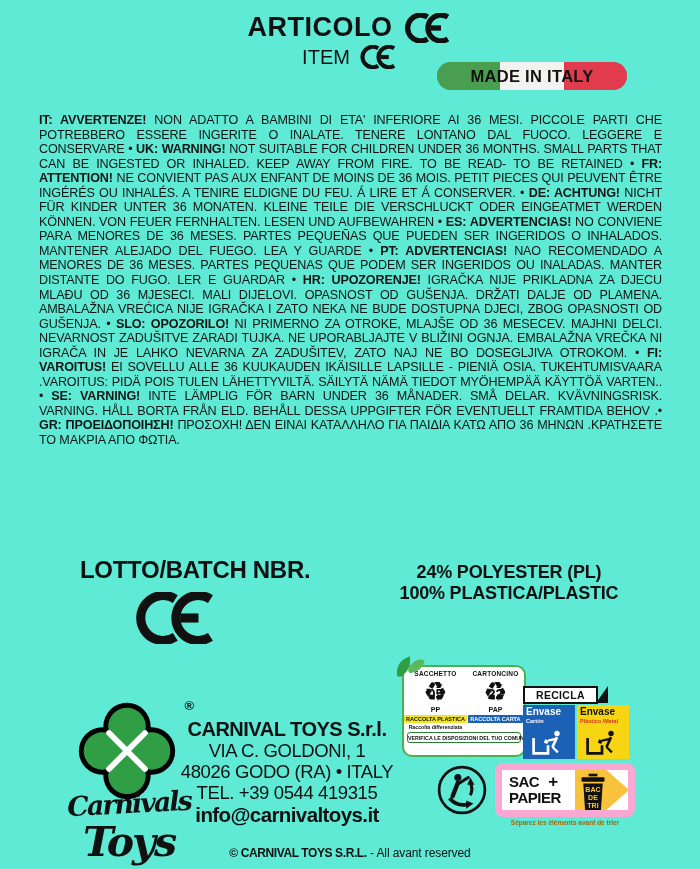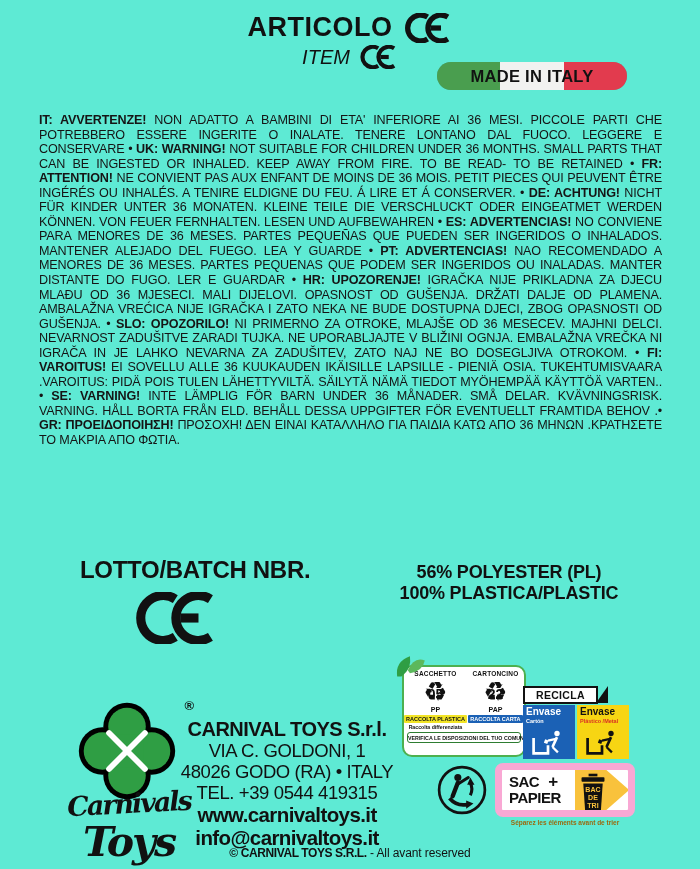--- a/index.html
+++ b/index.html
@@ -3,21 +3,21 @@
 <meta charset="utf-8">
 <style>
   html,body{margin:0;padding:0;background:#fff;}
   .page{position:relative;width:700px;height:869px;background:#5eead4;overflow:hidden;
         font-family:"Liberation Sans",sans-serif;color:#111;}
 
   
   .title-row{position:absolute;top:12px;left:0;width:700px;display:flex;justify-content:center;align-items:center;gap:10px;}
   .articolo{font-size:27px;font-weight:bold;letter-spacing:0.5px;}
   .item-row{position:absolute;top:45px;left:0;width:700px;display:flex;justify-content:center;align-items:center;gap:9px;}
-  .item{font-size:20px;font-style:italic;}
+  .item{font-size:20px;}
   .ce{display:block;}
   .ce-sm{width:50px;height:30px;}
   .ce-xs{width:39px;height:24px;}
   .ce-lg{position:absolute;left:133px;top:592px;width:86px;height:52px;}
 
   .miy{position:absolute;left:437px;top:62px;width:190px;height:28px;border-radius:14px;overflow:hidden;display:flex;box-shadow:inset 0 0 0 1px rgba(0,0,0,.25);}
   .stripe{flex:1;height:100%;}
   .st-green{background:#4a9e4f;}
   .st-white{background:#f2f2f0;}
   .st-red{background:#e23b4e;}
@@ -135,21 +135,21 @@
   <div class="warnings"><b>IT: AVVERTENZE!</b><span> NON ADATTO A BAMBINI DI ETA' INFERIORE AI 36 MESI. PICCOLE PARTI CHE POTREBBERO ESSERE INGERITE O INALATE. TENERE LONTANO DAL FUOCO. LEGGERE E CONSERVARE • </span><b>UK: WARNING!</b><span> NOT SUITABLE FOR CHILDREN UNDER 36 MONTHS. SMALL PARTS THAT CAN BE INGESTED OR INHALED. KEEP AWAY FROM FIRE. TO BE READ- TO BE RETAINED • </span><b>FR: ATTENTION!</b><span> NE CONVIENT PAS AUX ENFANT DE MOINS DE 36 MOIS. PETIT PIECES QUI PEUVENT ÊTRE INGÉRÉS OU INHALÉS. A TENIRE ELDIGNE DU FEU. Á LIRE ET Á CONSERVER. • </span><b>DE: ACHTUNG!</b><span> NICHT FÜR KINDER UNTER 36 MONATEN. KLEINE TEILE DIE VERSCHLUCKT ODER EINGEATMET WERDEN KÖNNEN. VON FEUER FERNHALTEN. LESEN UND AUFBEWAHREN • </span><b>ES: ADVERTENCIAS!</b><span> NO CONVIENE PARA MENORES DE 36 MESES. PARTES PEQUEÑAS QUE PUEDEN SER INGERIDOS O INHALADOS. MANTENER ALEJADO DEL FUEGO. LEA Y GUARDE • </span><b>PT: ADVERTENCIAS!</b><span> NAO RECOMENDADO A MENORES DE 36 MESES. PARTES PEQUENAS QUE PODEM SER INGERIDOS OU INALADAS. MANTER DISTANTE DO FUGO. LER E GUARDAR • </span><b>HR: UPOZORENJE!</b><span> IGRAČKA NIJE PRIKLADNA ZA DJECU MLAĐU OD 36 MJESECI. MALI DIJELOVI. OPASNOST OD GUŠENJA. DRŽATI DALJE OD PLAMENA. AMBALAŽNA VREĆICA NIJE IGRAČKA I ZATO NEKA NE BUDE DOSTUPNA DJECI, ZBOG OPASNOSTI OD GUŠENJA. • </span><b>SLO: OPOZORILO!</b><span> NI PRIMERNO ZA OTROKE, MLAJŠE OD 36 MESECEV. MAJHNI DELCI. NEVARNOST ZADUŠITVE ZARADI TUJKA. NE UPORABLJAJTE V BLIŽINI OGNJA. EMBALAŽNA VREČKA NI IGRAČA IN JE LAHKO NEVARNA ZA ZADUŠITEV, ZATO NAJ NE BO DOSEGLJIVA OTROKOM. • </span><b>FI: VAROITUS!</b><span> EI SOVELLU ALLE 36 KUUKAUDEN IKÄISILLE LAPSILLE - PIENIÄ OSIA. TUKEHTUMISVAARA .VAROITUS: PIDÄ POIS TULEN LÄHETTYVILTÄ. SÄILYTÄ NÄMÄ TIEDOT MYÖHEMPÄÄ KÄYTTÖÄ VARTEN.. • </span><b>SE: VARNING!</b><span> INTE LÄMPLIG FÖR BARN UNDER 36 MÅNADER. SMÅ DELAR. KVÄVNINGSRISK. VARNING. HÅLL BORTA FRÅN ELD. BEHÅLL DESSA UPPGIFTER FÖR EVENTUELLT FRAMTIDA BEHOV .• </span><b>GR: ΠΡΟΕΙΔΟΠΟΙΗΣΗ!</b><span> ΠΡΟΣΟΧΗ! ΔΕΝ ΕΙΝΑΙ ΚΑΤΑΛΛΗΛΟ ΓΙΑ ΠΑΙΔΙΑ ΚΑΤΩ ΑΠΟ 36 ΜΗΝΩΝ .ΚΡΑΤΗΣΕΤΕ ΤΟ ΜΑΚΡΙΑ ΑΠΟ ΦΩΤΙΑ.</span></div>
 
   <div class="lotto">LOTTO/BATCH NBR.</div>
   <svg class="ce ce-lg" viewBox="0 0 122 74">
     <path d="M60 10 A32 32 0 1 0 60 64" fill="none" stroke="#111" stroke-width="13"></path>
     <path d="M110 10 A32 32 0 1 0 110 64" fill="none" stroke="#111" stroke-width="13"></path>
     <path d="M67 37 L93 37" stroke="#111" stroke-width="13"></path>
   </svg>
 
   <div class="composition">
-    <div class="comp-line">56% POLYESTER (PL)</div>
+    <div class="comp-line">24% POLYESTER (PL)</div>
     <div class="comp-line">100% PLASTICA/PLASTIC</div>
   </div>
 
   <div class="recycle-box">
     <svg class="leaf" viewBox="0 0 32 28">
       <path d="M3 22 Q1 8 15 3 Q17 15 7 22 Z" fill="#2f9e44"></path>
       <path d="M13 16 Q19 3 29 7 Q27 17 15 19 Z" fill="#5cb85c"></path>
     </svg>
     <div class="rc-cols">
       <div class="rc-col">
@@ -228,21 +228,20 @@
     <span class="reg">®</span>
     <div class="brand-top">Carnivals</div>
     <div class="brand-bottom">Toys</div>
   </div>
 
   <div class="address">
     <div class="co-name">CARNIVAL TOYS S.r.l.</div>
     <div class="co-line">VIA C. GOLDONI, 1</div>
     <div class="co-line">48026 GODO (RA) • ITALY</div>
     <div class="co-line">TEL. +39 0544 419315</div>
-    <div class="co-web">www.carnivaltoys.it</div>
     <div class="co-web">info@carnivaltoys.it</div>
   </div>
 
   <div class="triman-row">
     <svg class="triman-svg" viewBox="0 0 50 50">
       <circle cx="25" cy="25" r="22" fill="none" stroke="#111" stroke-width="2.6"></circle>
       <circle cx="21" cy="13" r="3.4" fill="#111"></circle>
       <path d="M21 18 L16 31" stroke="#111" stroke-width="4.2" stroke-linecap="round"></path>
       <path d="M20 20 L31 13" stroke="#111" stroke-width="3" stroke-linecap="round"></path>
       <path d="M13 33 Q20 41 30 39" fill="none" stroke="#111" stroke-width="3.6"></path>

